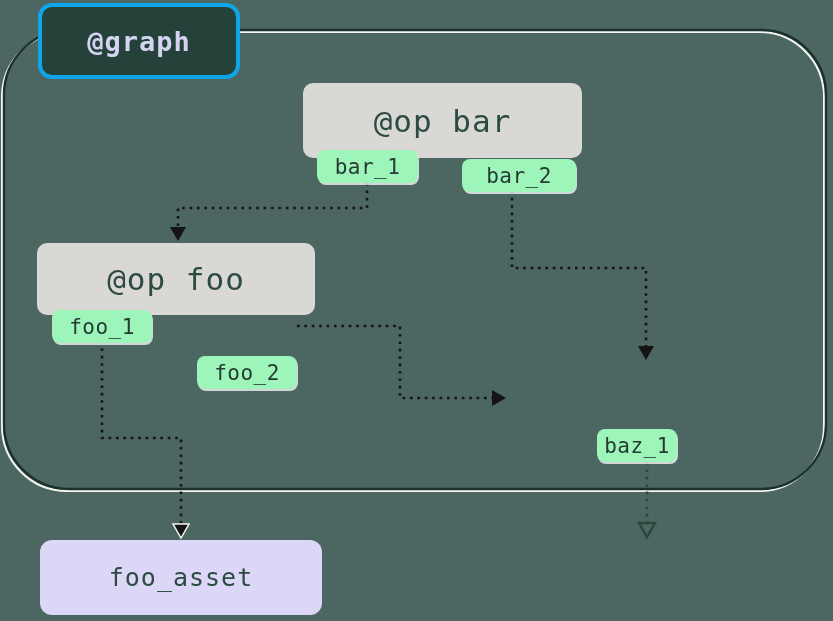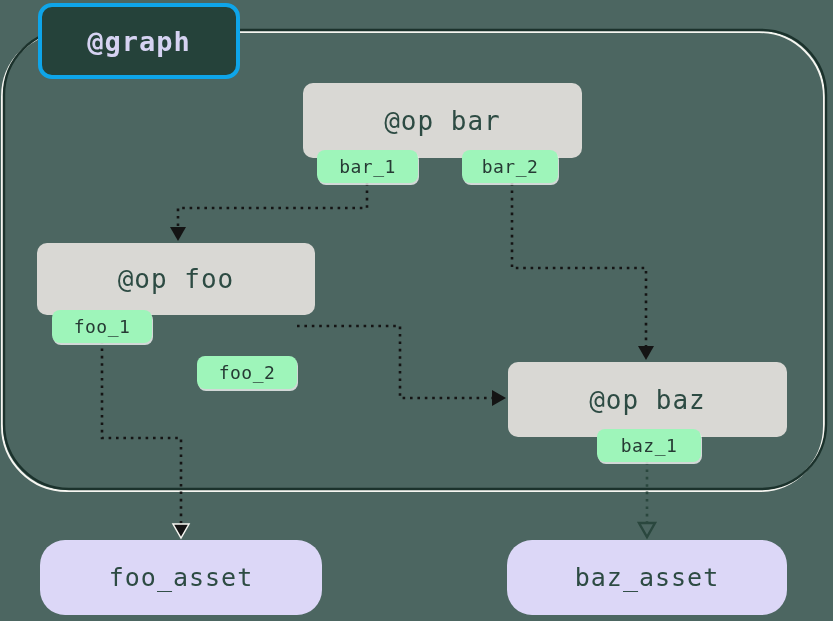--- a/index.html
+++ b/index.html
@@ -23,42 +23,42 @@
   .node{position:absolute; display:flex; align-items:center; justify-content:center; box-sizing:border-box;}
 
   .graph-label{
     left:38px; top:3px; width:202px; height:76px;
     background:var(--label_bg); border:4px solid #0ea5e9; border-radius:14px;
     color:var(--label_text); font-size:27px; font-weight:700; letter-spacing:1px;
     z-index:3;
   }
   .op{
     background:var(--op_bg); border-radius:10px;
-    color:var(--op_text); font-size:26px; font-weight:500; letter-spacing:1px;
+    color:var(--op_text); font-size:31px; font-weight:500; letter-spacing:1px;
     z-index:2;
   }
   .op-bar{left:303px; top:83px;  width:279px; height:75px;}
   .op-foo{left:37px;  top:243px; width:278px; height:72px;}
   .op-baz{left:508px; top:362px; width:279px; height:75px;}
 
   .tag{
     position:absolute; display:flex; align-items:center; justify-content:center;
     background:var(--tag_bg); border-radius:8px;
-    color:var(--tag_text); font-size:18px; font-weight:500; letter-spacing:0.5px;
+    color:var(--tag_text); font-size:21px; font-weight:500; letter-spacing:0.5px;
     box-shadow:1px 2px 0 rgba(255,255,255,0.75);
     z-index:4; box-sizing:border-box;
   }
   .tag-bar-1{left:317px; top:150px; width:101px; height:33px;}
-  .tag-bar-2{left:462px; top:150px; width:96px; height:33px;}
+  .tag-bar-2{left:462px; top:159px; width:114px; height:33px;}
   .tag-foo-1{left:52px;  top:310px; width:100px; height:33px;}
   .tag-foo-2{left:197px; top:310px; width:100px; height:33px;margin-top:46px;}
-  .tag-baz-1{left:597px; top:429px; width:104px; height:33px;}
+  .tag-baz-1{left:597px; top:429px; width:80px; height:33px;}
 
   .asset{
-    background:var(--asset_bg); border-radius:25px;
+    background:var(--asset_bg); border-radius:12px;
     color:var(--asset_text); font-size:25px; font-weight:500; letter-spacing:1px;
     z-index:2;
   }
   .asset-foo{left:40px;  top:540px; width:282px; height:75px;}
   .asset-baz{left:507px; top:540px; width:280px; height:75px;}
 </style>
 </head>
 <body>
 
 <div class="stage">
@@ -83,19 +83,17 @@
   <div class="node graph-label">@graph</div>
 
   <div class="node op op-bar">@op bar</div>
   <div class="tag tag-bar-1">bar_1</div>
   <div class="tag tag-bar-2">bar_2</div>
 
   <div class="node op op-foo">@op foo</div>
   <div class="tag tag-foo-1">foo_1</div>
   <div class="tag tag-foo-2">foo_2</div>
 
-  <div class="node op op-baz">@op baz</div>
   <div class="tag tag-baz-1">baz_1</div>
 
   <div class="node asset asset-foo">foo_asset</div>
-  <div class="node asset asset-baz">baz_asset</div>
 
 </div>
 
 </body></html>

